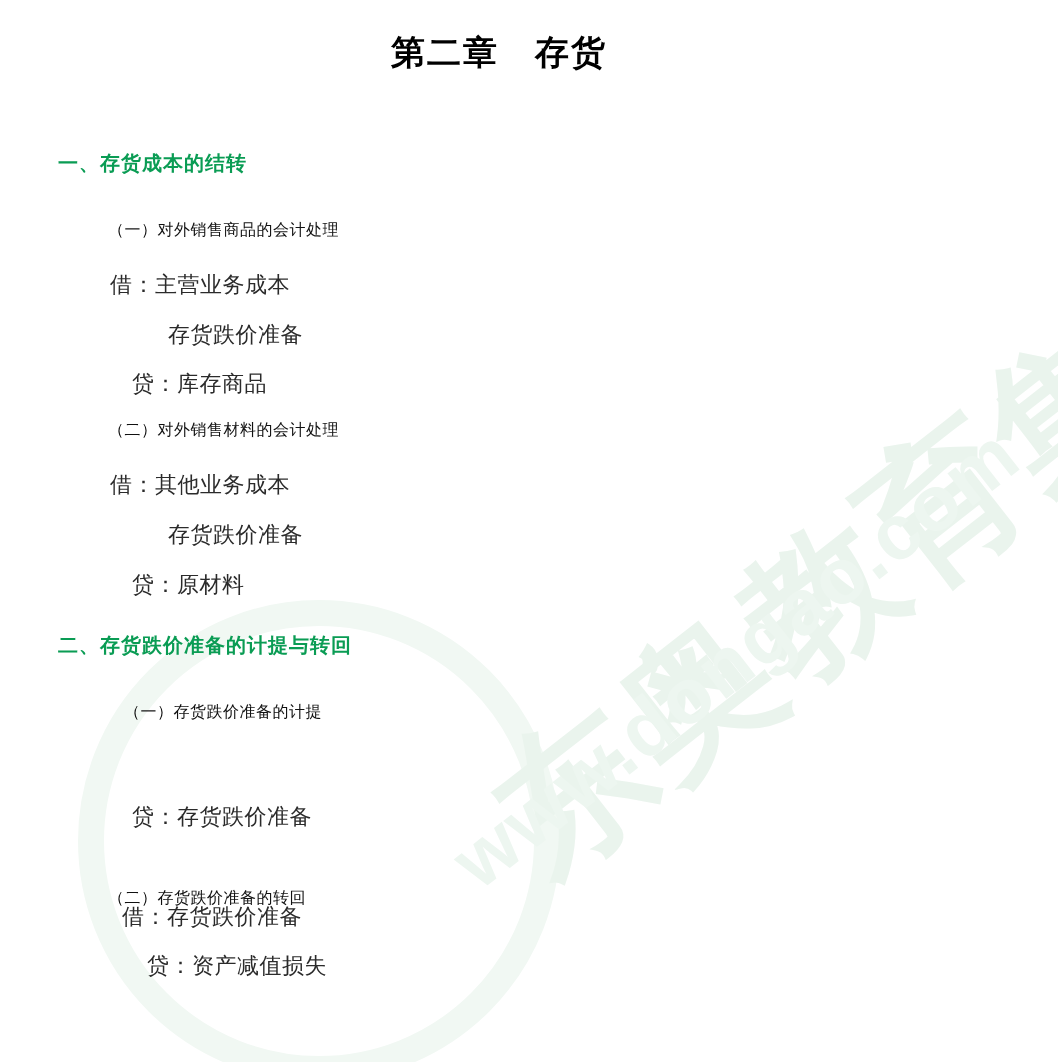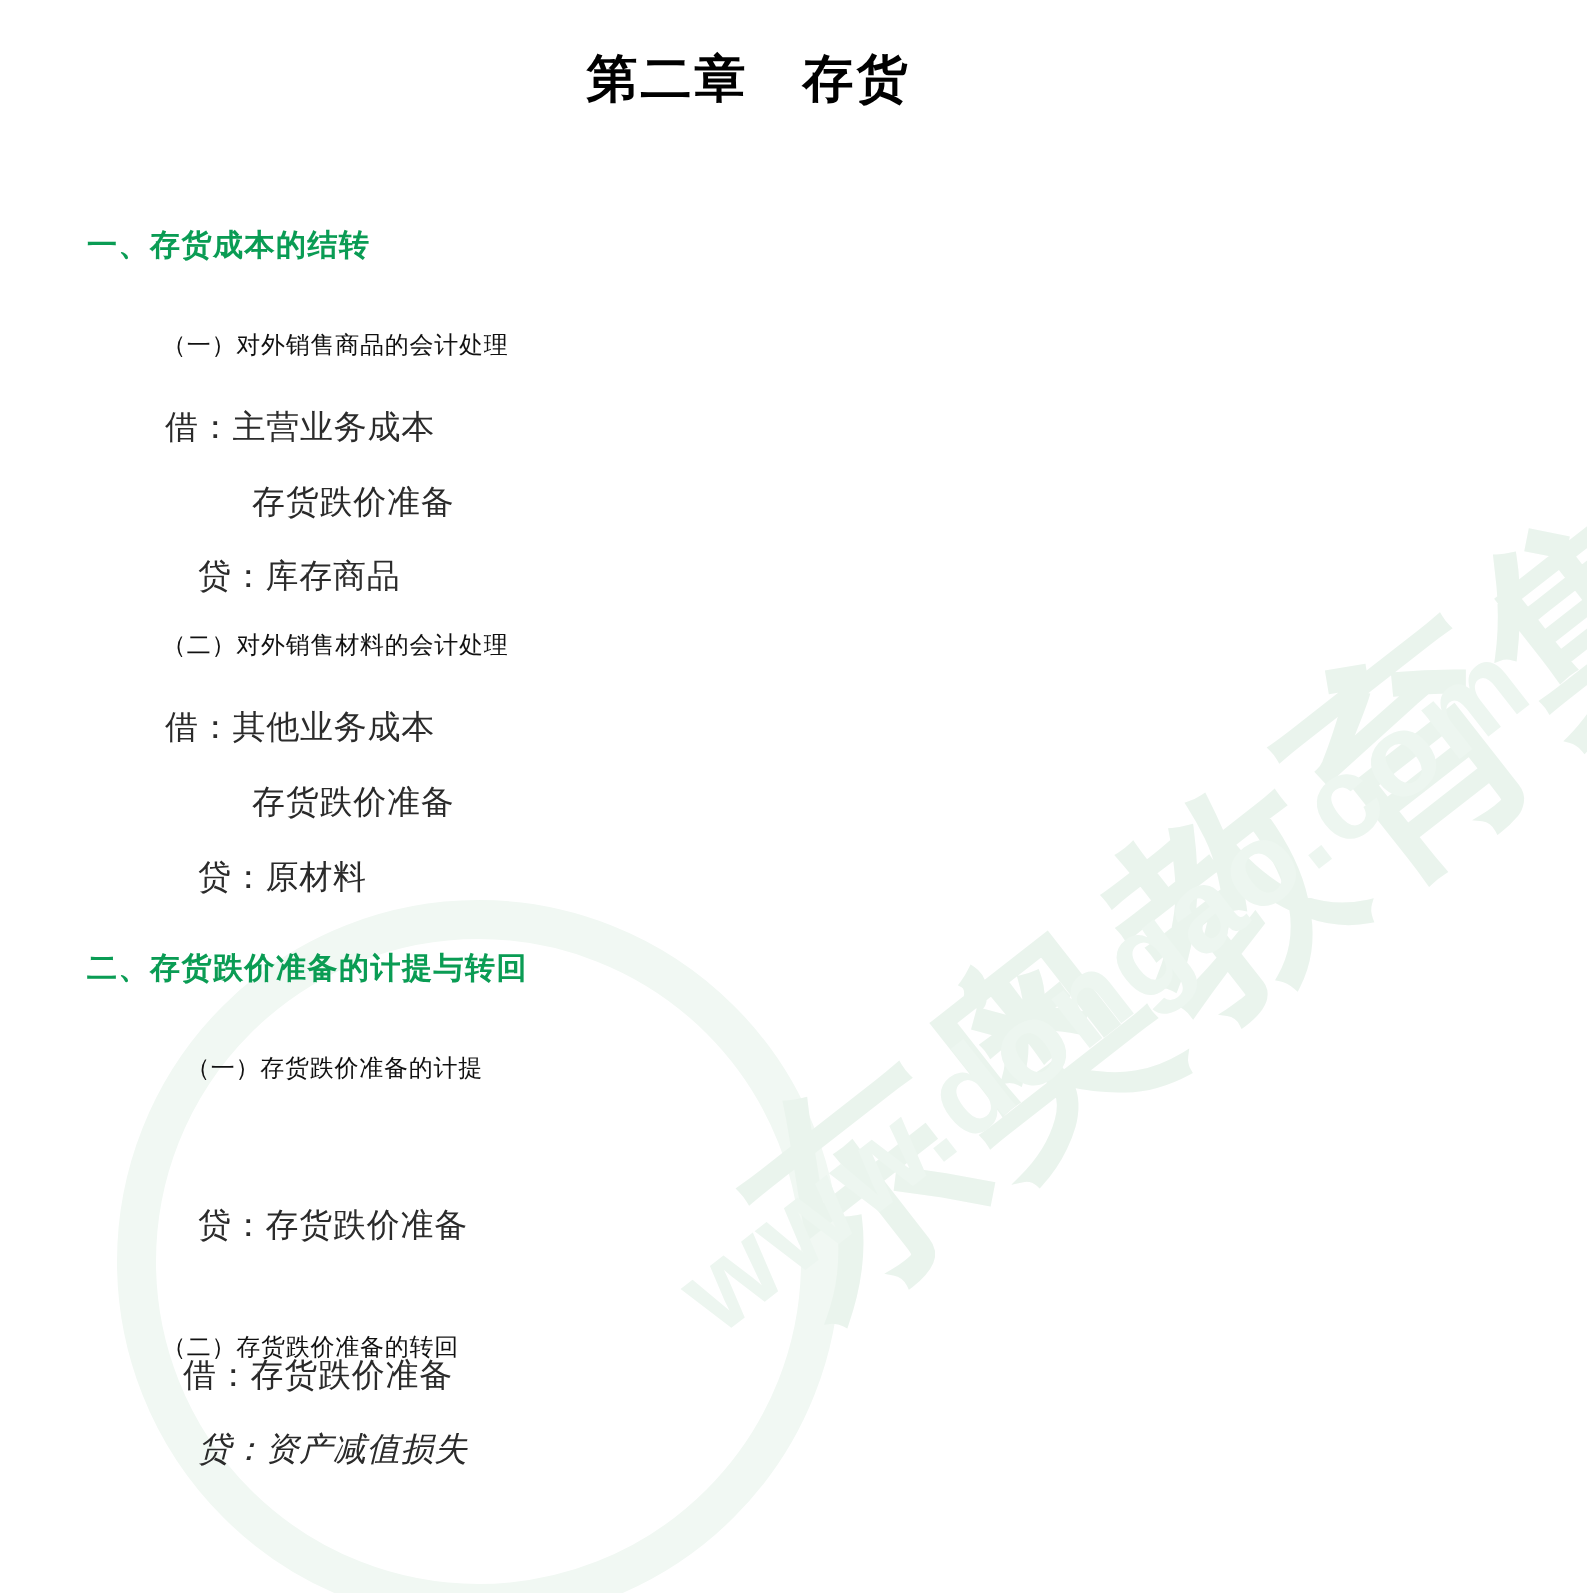--- a/index.html
+++ b/index.html
@@ -112,21 +112,21 @@
   .s1-l4    { left: 110px; top: 440px; }
   .s1-l5    { left: 168px; top: 490px; }
   .s1-l6    { left: 132px; top: 540px; }
 
   
   .s2-h2a   { left: 108px; top: 672px; margin-left: 16px; }
   .s2-l1    { left: 110px; top: 723px; }
   .s2-l2    { left: 132px; top: 772px; text-align: right; }
   .s2-h2b   { left: 108px; top: 822px; margin-top: 36px; }
   .s2-l3    { left: 110px; top: 872px; margin-left: 12px; }
-  .s2-l4    { left: 132px; top: 921px; font-style: italic; }
+  .s2-l4    { left: 147px; top: 921px; }
 </style>
 </head>
 <body>
 
 <div class="watermark">
   <div class="wm-ring"></div>
   <div class="wm-text wm-cn">东奥教育集团</div>
   <div class="wm-text wm-url">www.dongao.com</div>
 </div>
 

